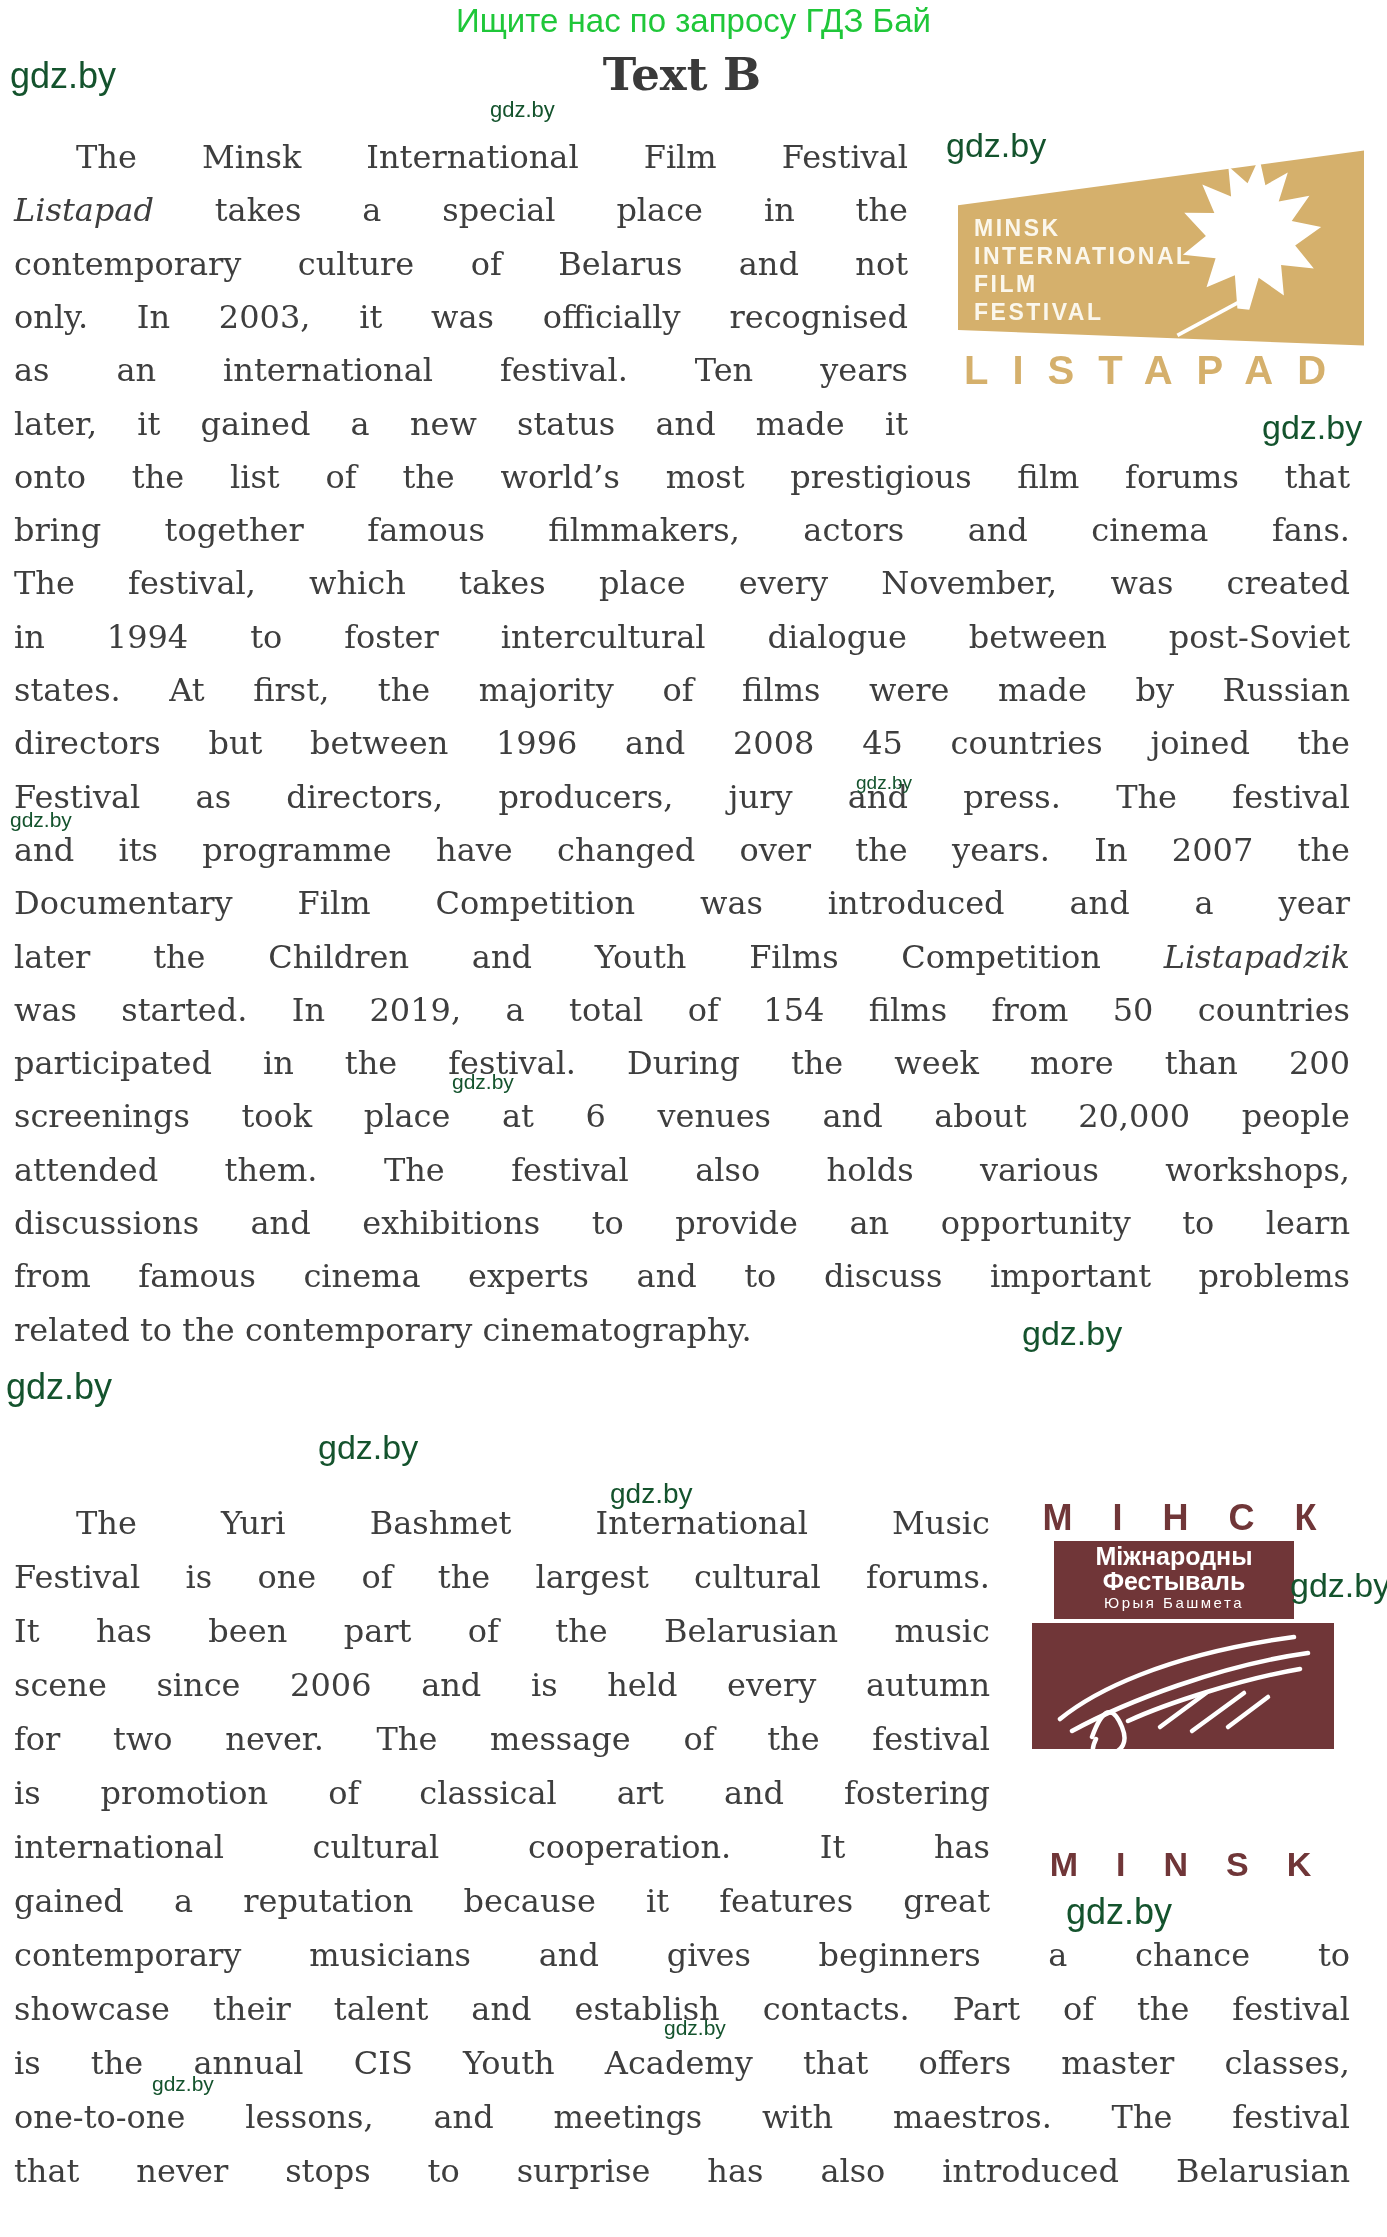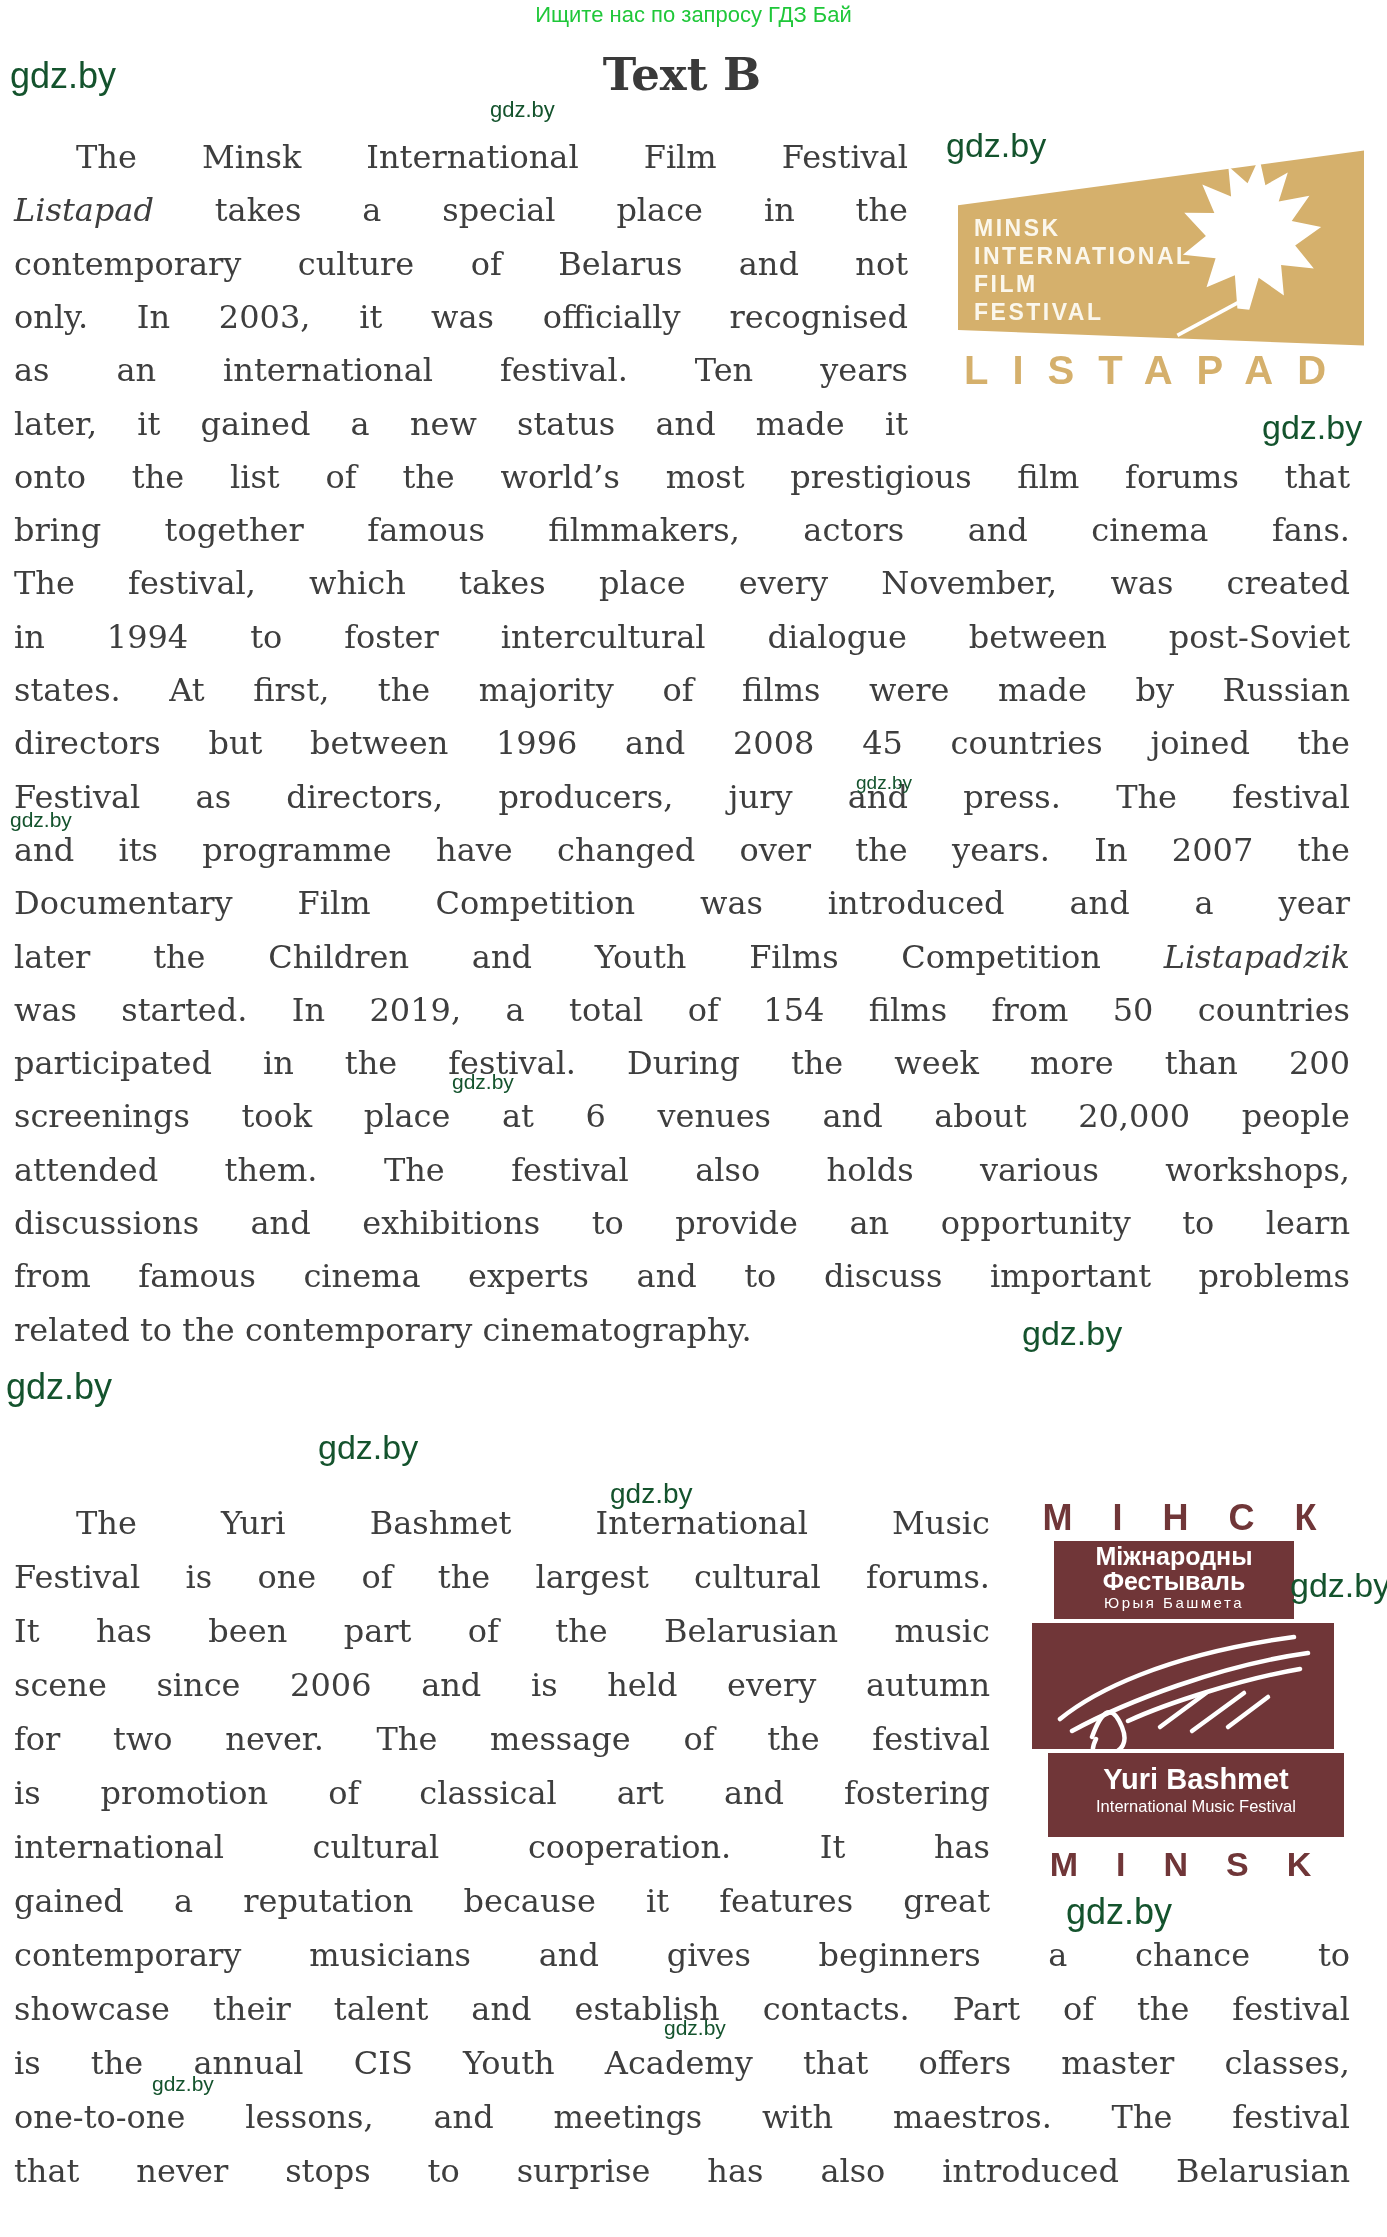--- a/index.html
+++ b/index.html
@@ -1,19 +1,19 @@
 <!DOCTYPE html>
 <html><head>
 <meta charset="utf-8">
 <style>
   html,body{margin:0;padding:0;background:#ffffff;}
   .canvas{position:relative;width:1387px;height:2237px;background:#fff;overflow:hidden;
           font-family:"DejaVu Serif",serif;color:#3e3e3e;}
   .promo{position:absolute;top:2px;left:0;width:100%;text-align:center;
-         font-family:"Liberation Sans",sans-serif;font-size:22px;color:#1fc739;}
+         font-family:"Liberation Sans",sans-serif;font-size:33px;color:#1fc739;}
   .title{position:absolute;left:14px;width:1336px;text-align:center;
          font-weight:bold;font-size:45px;color:#3a3a3a;}
   #title-b{top:48px;}
   #title-c{top:1414px;}
   .tline{position:absolute;left:14px;height:53px;font-size:32px;line-height:53px;
          text-align:justify;text-align-last:justify;white-space:normal;box-sizing:border-box;}
   .tline.indent{padding-left:62px;}
   .tline.laxlast{text-align-last:left;}
   .wm{position:absolute;font-family:"Liberation Sans",sans-serif;color:#14532d;white-space:nowrap;}
   .footer{position:absolute;top:2200px;left:0;width:1387px;text-align:center;
@@ -128,24 +128,20 @@
           <path d="M28 96 C 60 70, 130 32, 262 14"></path>
           <path d="M40 108 C 95 78, 190 42, 276 30"></path>
           <path d="M96 98 C 135 80, 210 56, 268 46"></path>
           <path d="M60 114 q 16 -44 30 -10 q 9 22 -14 28 q -22 5 -12 -16"></path>
           <path d="M128 104 l 46 -34"></path>
           <path d="M160 108 l 52 -38"></path>
           <path d="M196 104 l 40 -30"></path>
         </g>
       </svg>
     </div>
-    <div class="bm-box3">
-      <div class="bm-artist">Yuri Bashmet</div>
-      <div class="bm-sub">International Music Festival</div>
-    </div>
     <div class="bm-city-bot">MINSK</div>
   </div>
 
 
   <div id="wms">
       <span class="wm" style="left: 10px; top: 55px; font-size: 36px;">gdz.by</span>
       <span class="wm" style="left: 946px; top: 126px; font-size: 34px;">gdz.by</span>
       <span class="wm" style="left: 490px; top: 97px; font-size: 22px;">gdz.by</span>
       <span class="wm" style="left: 1262px; top: 408px; font-size: 34px;">gdz.by</span>
       <span class="wm" style="left: 856px; top: 772px; font-size: 19px;">gdz.by</span>

